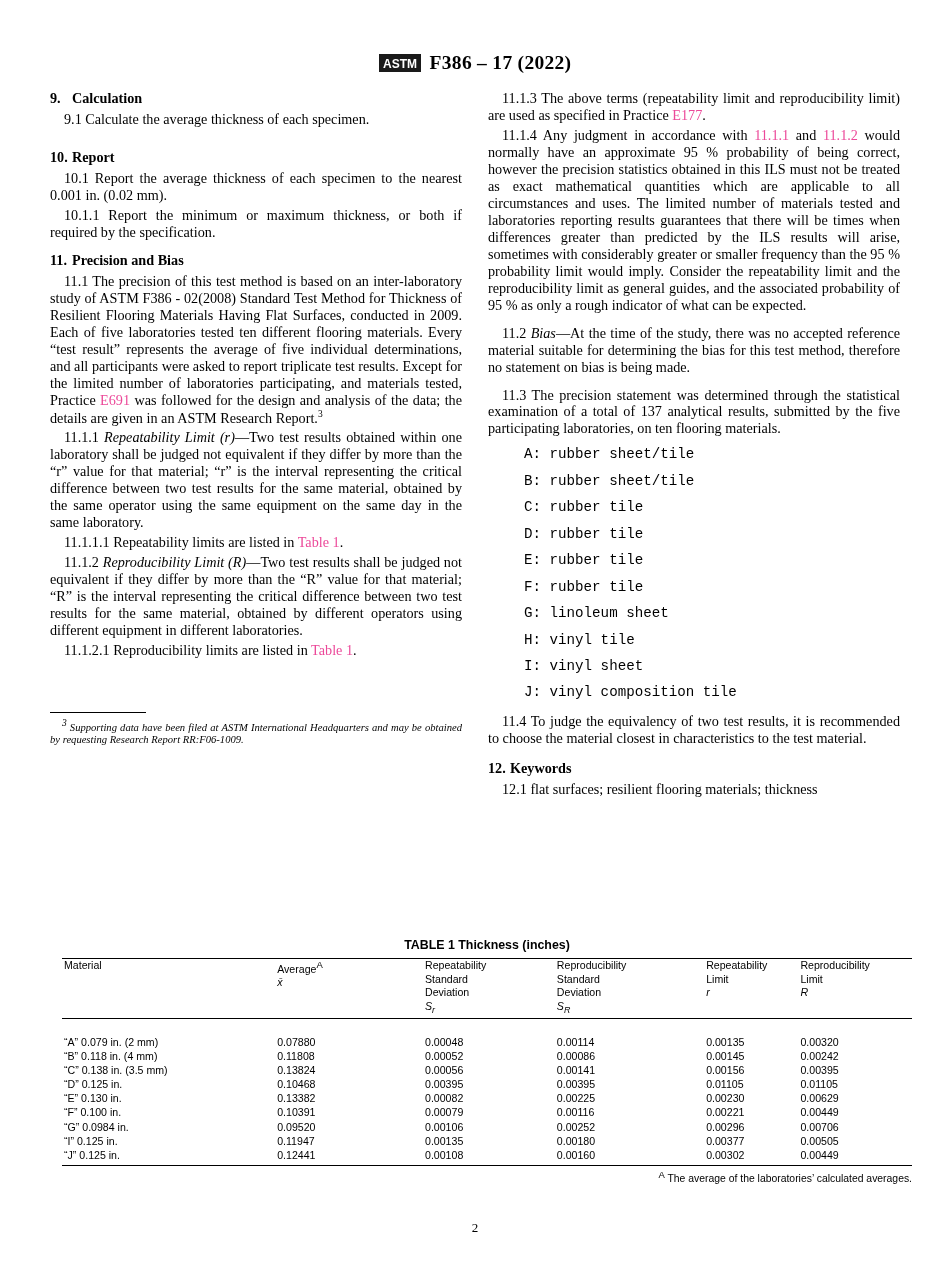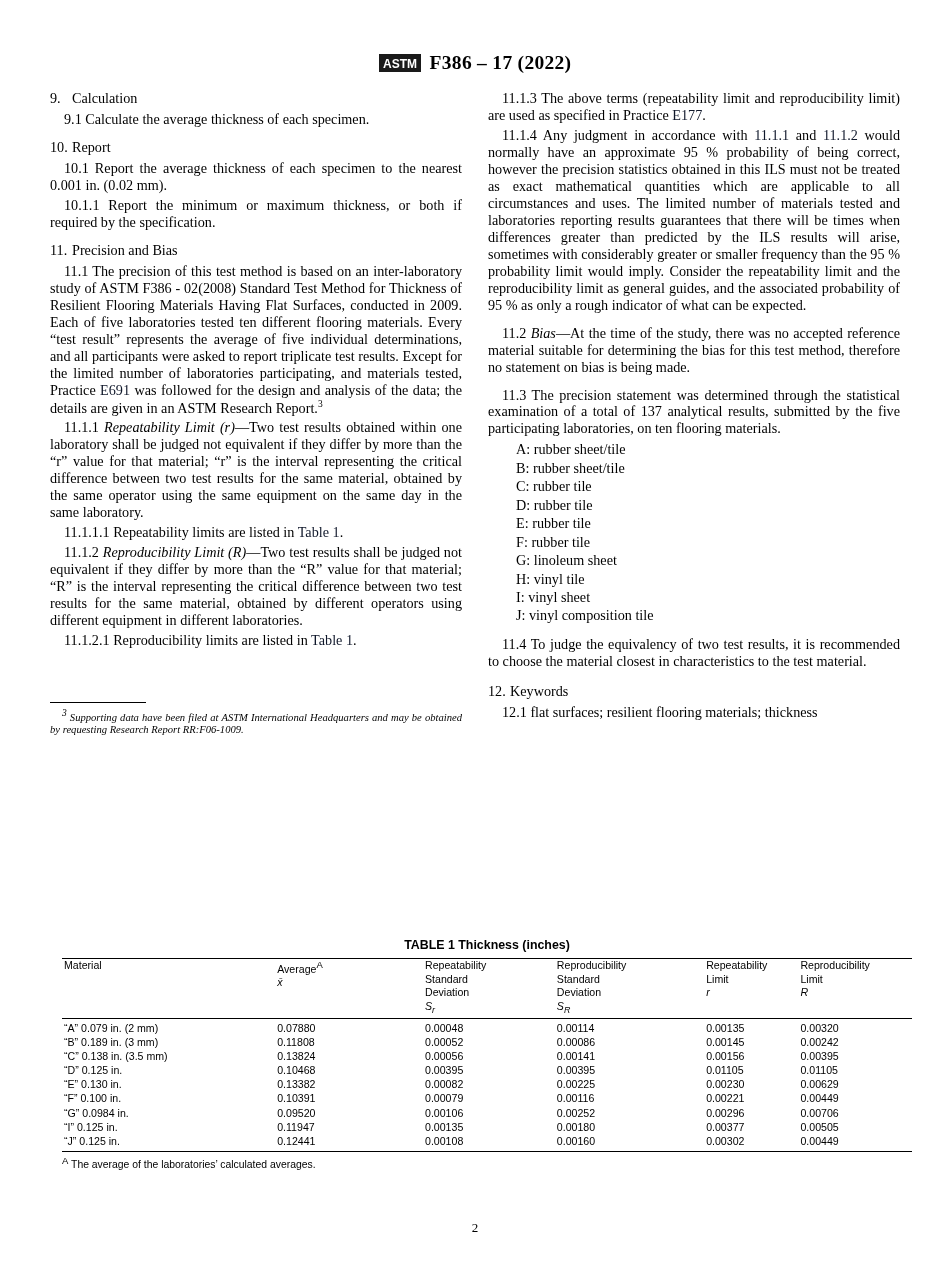--- a/index.html
+++ b/index.html
@@ -56,42 +56,43 @@
   .col {
     width: 412px;
     position: absolute;
     top: 0;
   }
   .col-left { left: 0; }
   .col-right { left: 438px; }
 
   h3.sec {
     font-size: 14.2px;
-    font-weight: normal;
+    font-weight: bold;
     margin: 0 0 4px 0;
     padding: 0;
   }
   h3.sec .num { display: inline-block; min-width: 22px; }
   p.para {
     font-size: 14.2px;
     text-align: justify;
     margin: 0 0 3px 0;
     line-height: 1.195;
     text-indent: 14px;
   }
   p.gap { margin-top: 11px; }
   .ital { font-style: italic; }
-  .red { color: #0f172a; }
+  .red { color: #ec4899; }
   .sup { font-size: 9.5px; vertical-align: super; }
 
   .list-item {
     font-size: 14.2px;
     line-height: 1.30;
-    margin: 0;
+    margin: 8px;
     padding-left: 28px;
+    font-family: Liberation Mono, monospace;
   }
 
   
   .footnote-rule {
     width: 96px;
     height: 1px;
     background: #000;
     margin: 12px 0 5px 0;
   }
   .footnote {
@@ -130,26 +131,27 @@
     font-weight: normal;
   }
   table.data thead th {
     line-height: 1.28;
     padding-bottom: 2px;
   }
   .rule-top { border-top: 1.3px solid #000; }
   .rule-mid { border-top: 0.8px solid #000; }
   .rule-bot { border-bottom: 1.3px solid #000; }
   tbody td { line-height: 1.33; }
-  tbody tr:first-child td { padding-top: 2px; }
+  tbody tr:first-child td { padding-top: 16px; }
   tbody tr:last-child td { padding-bottom: 3px; }
   .tfoot-note {
     font-family: "Liberation Sans", sans-serif;
     font-size: 10.4px;
     margin-top: 3px;
+    text-align: right;
   }
   .col-material { width: 218px; }
   .col-avg { width: 148px; }
   .col-rsd { width: 130px; }
   .col-Rsd { width: 148px; }
   .col-rl { width: 90px; }
   .col-Rl { width: 110px; }
   .subline { display: block; }
   .ital-h { font-style: italic; }
 
@@ -181,21 +183,21 @@
 
   <div class="columns">
 
     <div class="col col-left">
 
       <h3 class="sec">
         <span class="num">9.</span><span>Calculation</span>
       </h3>
       <p class="para">9.1 Calculate the average thickness of each specimen.</p>
 
-      <h3 class="sec" style="margin-top:11px">
+      <h3 class="sec" style="margin-top:21px">
         <span class="num">10.</span><span>Report</span>
       </h3>
       <p class="para">10.1 Report the average thickness of each specimen to the nearest 0.001 in. (0.02 mm).</p>
       <p class="para">10.1.1 Report the minimum or maximum thickness, or both if required by the specification.</p>
 
       <h3 class="sec" style="margin-top:11px">
         <span class="num">11.</span><span>Precision and Bias</span>
       </h3>
 
       <p class="para"><span>11.1 The precision of this test method is based on an inter-laboratory study of ASTM F386 - 02(2008) Standard Test Method for Thickness of Resilient Flooring Materials Having Flat Surfaces, conducted in 2009. Each of five laboratories tested ten different flooring materials. Every “test result” represents the average of five individual determinations, and all participants were asked to report triplicate test results. Except for the limited number of laboratories participating, and materials tested, Practice </span><span class="red">E691</span><span> was followed for the design and analysis of the data; the details are given in an ASTM Research Report.</span><span class="sup">3</span></p>
@@ -284,21 +286,21 @@
       <tbody class="rule-mid rule-bot">
         <tr>
           <td>“A” 0.079 in. (2 mm)</td>
           <td>0.07880</td>
           <td>0.00048</td>
           <td>0.00114</td>
           <td>0.00135</td>
           <td>0.00320</td>
         </tr>
         <tr>
-          <td>“B” 0.189 in. (3 mm)</td>
+          <td>“B” 0.118 in. (4 mm)</td>
           <td>0.11808</td>
           <td>0.00052</td>
           <td>0.00086</td>
           <td>0.00145</td>
           <td>0.00242</td>
         </tr>
         <tr>
           <td>“C” 0.138 in. (3.5 mm)</td>
           <td>0.13824</td>
           <td>0.00056</td>

